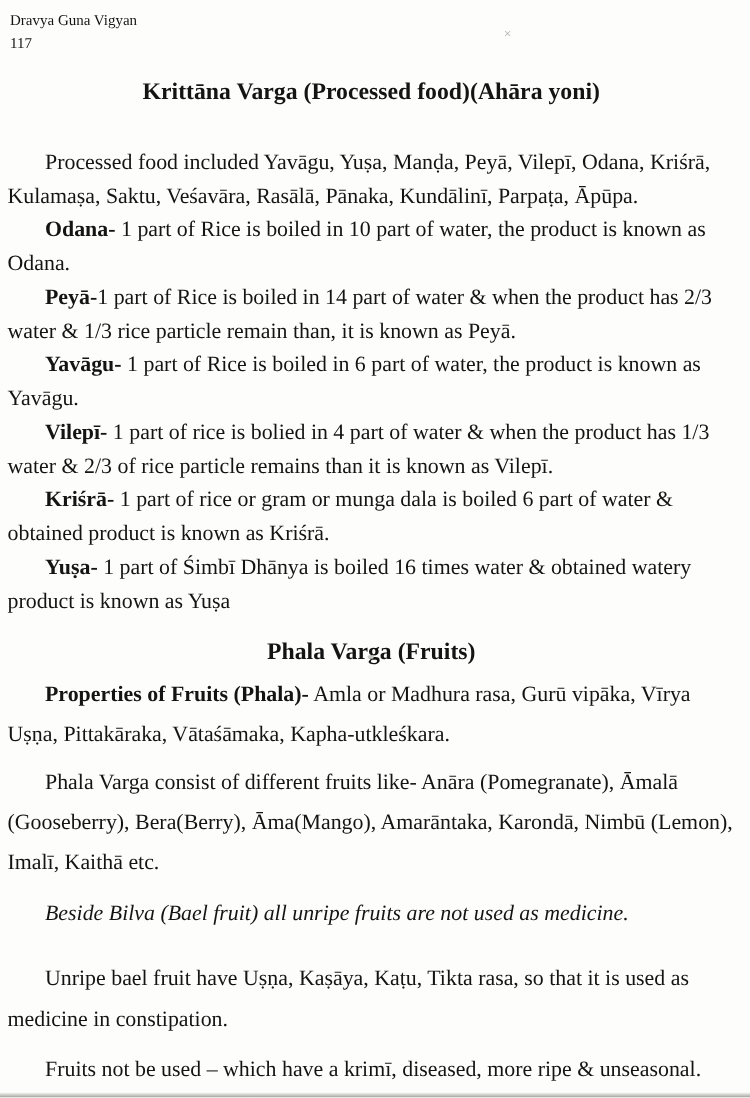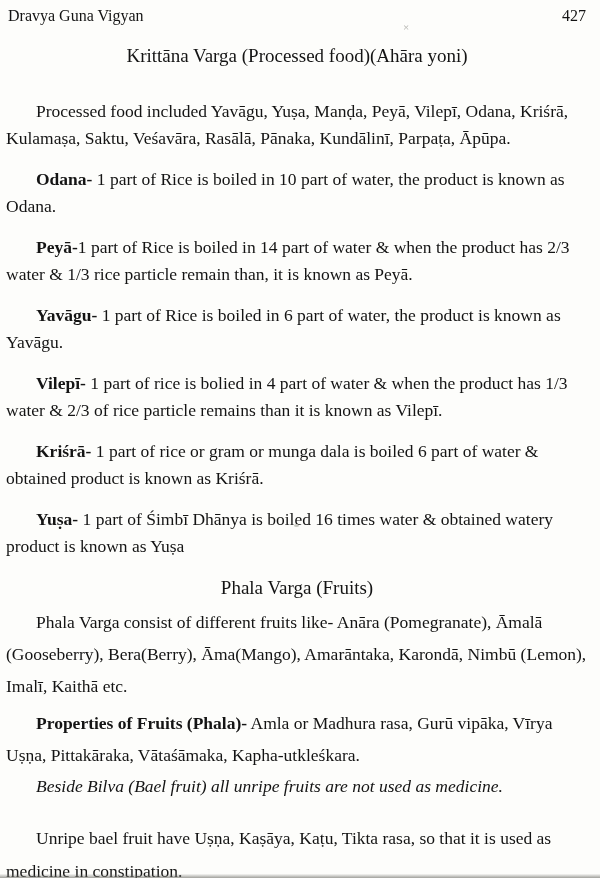--- a/index.html
+++ b/index.html
@@ -11,48 +11,49 @@
     background: #fdfdfb;
     color: #141414;
     font-family: "Liberation Serif", "DejaVu Serif", serif;
     overflow: hidden;
     box-sizing: border-box;
   }
   .running-head {
     display: flex;
     justify-content: space-between;
     align-items: baseline;
-    padding: 7px 14px 0 8px;
-    font-size: 16px;
+    padding: 7px 2px 0 8px;
+    font-size: 12px;
     line-height: 18px;
+    flex-direction: column;
   }
   .content {
     padding: 0 12px 0 6px;
   }
   .section-title {
     margin: 19px 0 0 0;
     font-size: 19px;
-    font-weight: normal;
+    font-weight: bold;
     text-align: center;
     line-height: 24px;
   }
   .para {
     margin: 0;
     font-size: 17.5px;
     line-height: 27px;
     text-indent: 30px;
     text-align: left;
   }
   .para .term { font-weight: bold; }
   .intro1 { margin-top: 30px; }
-  .item { margin-top: 14px; }
+  .item { margin-top: 0; }
   .title2 { margin-top: 16px; }
   .fruits-intro { margin-top: 6px; line-height: 32px; }
   .props { margin-top: 5px; line-height: 32px; }
-  .bilva { font-style: italic; line-height: 30px; }
+  .bilva { margin-top: 10px; font-style: italic; line-height: 30px; }
   .unripe {
     margin-top: 21px;
     line-height: 33px;
     text-underline-offset: 3px;
   }
   .last-line { margin-top: 10px; }
   .speck-x {
     position: absolute;
     left: 403px;
     top: 21px;
@@ -78,21 +79,21 @@
     background: linear-gradient(to bottom, rgba(120,120,115,0.05), rgba(110,110,104,0.65));
   }
 </style>
 </head>
 <body>
 
 <div class="page">
 
   <div class="running-head">
     <span>Dravya Guna Vigyan</span>
-    <span>427</span>
+    <span>117</span>
   </div>
 
   <span class="speck-x">×</span>
 
   <div class="content">
 
     <h1 class="section-title">Krittāna Varga (Processed food)(Ahāra yoni)</h1>
 
     <p class="para intro1">Processed food included Yavāgu, Yuṣa, Manḍa, Peyā, Vilepī, Odana, Kriśrā, Kulamaṣa, Saktu, Veśavāra, Rasālā, Pānaka, Kundālinī, Parpaṭa, Āpūpa.</p>
 
@@ -104,23 +105,23 @@
     <p class="para item"><b class="term">Yavāgu-</b><span> 1 part of Rice is boiled in 6 part of water, the product is known as Yavāgu.</span></p>
 
     <p class="para item"><b class="term">Vilepī-</b><span> 1 part of rice is bolied in 4 part of water &amp; when the product has 1/3 water &amp; 2/3 of rice particle remains than it is known as Vilepī.</span></p>
 
     <p class="para item"><b class="term">Kriśrā-</b><span> 1 part of rice or gram or munga dala is boiled 6 part of water &amp; obtained product is known as Kriśrā.</span></p>
 
     <p class="para item"><b class="term">Yuṣa-</b><span> 1 part of Śimbī Dhānya is boiled 16 times water &amp; obtained watery product is known as Yuṣa</span></p>
 
     <h1 class="section-title title2">Phala Varga (Fruits)</h1>
 
+    <p class="para props"><b class="term">Properties of Fruits (Phala)-</b><span> Amla or Madhura rasa, Gurū vipāka, Vīrya Uṣṇa, Pittakāraka, Vātaśāmaka, Kapha-utkleśkara.</span></p>
+
     <p class="para fruits-intro">Phala Varga consist of different fruits like- Anāra (Pomegranate), Āmalā (Gooseberry), Bera(Berry), Āma(Mango), Amarāntaka, Karondā, Nimbū (Lemon), Imalī, Kaithā etc.</p>
-
-    <p class="para props"><b class="term">Properties of Fruits (Phala)-</b><span> Amla or Madhura rasa, Gurū vipāka, Vīrya Uṣṇa, Pittakāraka, Vātaśāmaka, Kapha-utkleśkara.</span></p>
 
     <p class="para bilva">Beside Bilva (Bael fruit) all unripe fruits are not used as medicine.</p>
 
     <p class="para unripe">Unripe bael fruit have Uṣṇa, Kaṣāya, Kaṭu, Tikta rasa, so that it is used as medicine in constipation.</p>
 
     <p class="para last-line">Fruits not be used – which have a krimī, diseased, more ripe &amp; unseasonal.</p>
 
   </div>
 
   <div class="speck-dot"></div>

